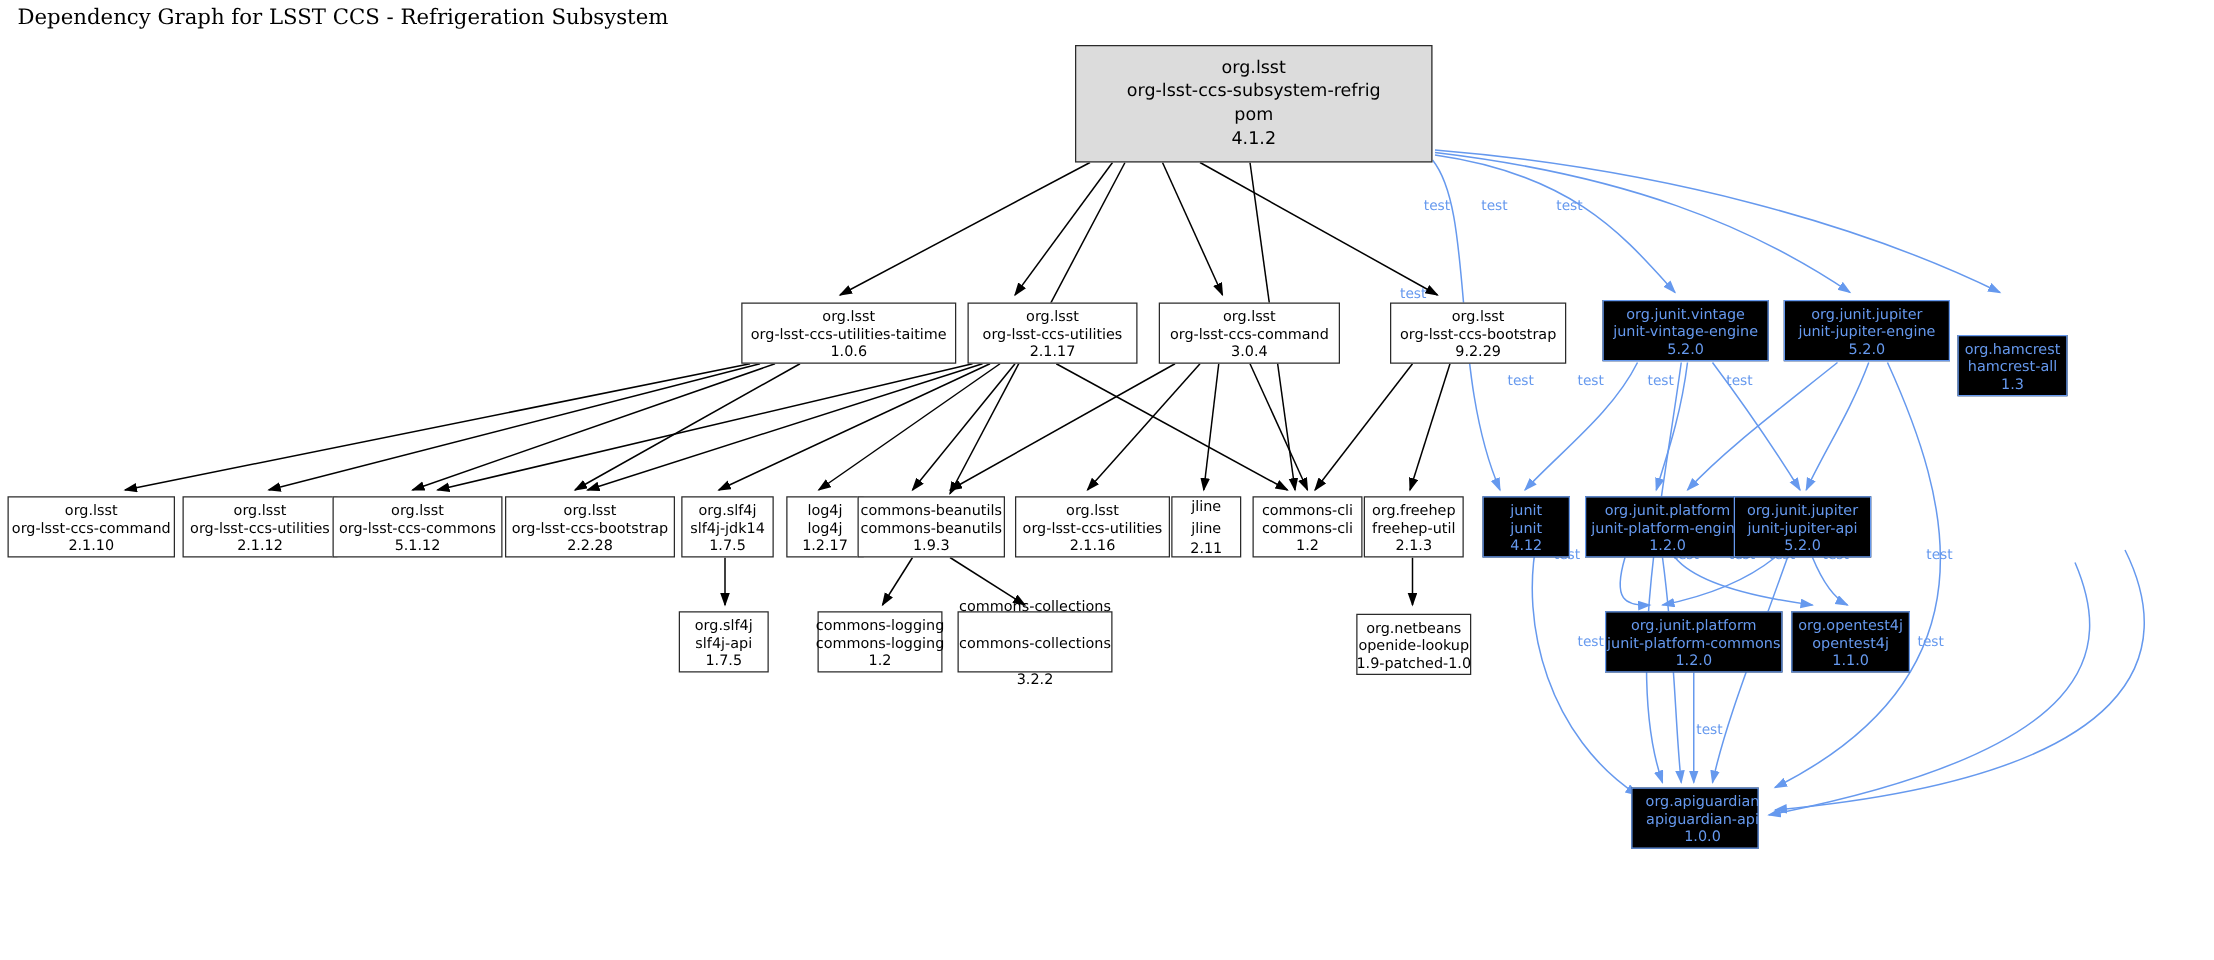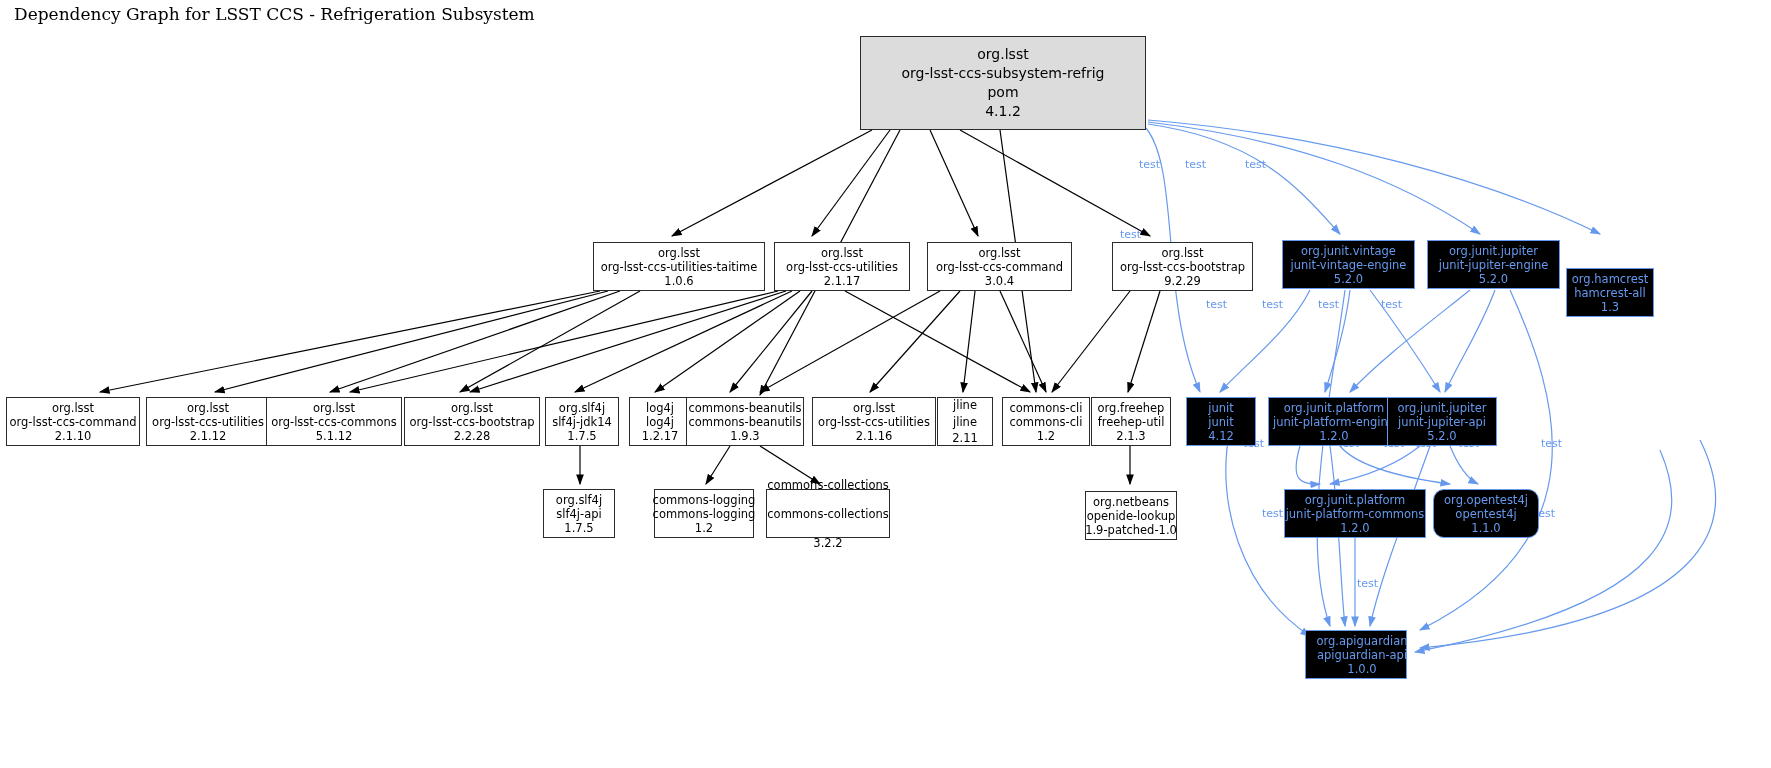--- a/index.html
+++ b/index.html
@@ -246,21 +246,21 @@
       <div class="node black" style="left: 1085px; top: 491px; width: 92px; height: 49px; align-items: center;">
         <span>org.netbeans</span>
         <span>openide-lookup</span>
         <span>1.9-patched-1.0</span>
       </div>
       <div class="node blue" style="left: 1284px; top: 489px; width: 142px; height: 49px;">
         <span>org.junit.platform</span>
         <span>junit-platform-commons</span>
         <span>1.2.0</span>
       </div>
-      <div class="node blue" style="left: 1433px; top: 489px; width: 106px; height: 49px; border-radius: 11px;">
+      <div class="node blue" style="left: 1433px; top: 489px; width: 95px; height: 49px;">
         <span>org.opentest4j</span>
         <span>opentest4j</span>
         <span>1.1.0</span>
       </div>
       <div class="node blue" style="left: 1305px; top: 630px; width: 102px; height: 49px; padding-left: 12px;">
         <span>org.apiguardian</span>
         <span>apiguardian-api</span>
         <span>1.0.0</span>
       </div>
     </div>

